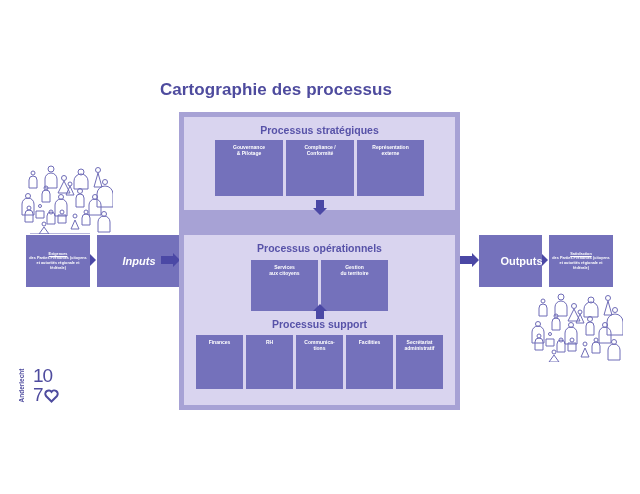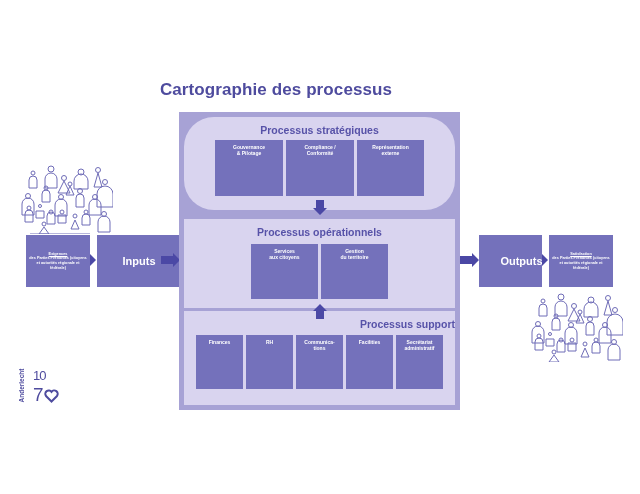--- a/index.html
+++ b/index.html
@@ -96,49 +96,49 @@
 </svg>
 
 <div class="side-box small-label" style="left:26px; top:235px; width:64px; height:52px;">
   <span class="u">Exigences</span>
   <span>des Parties Prenantes (citoyens et autorités régionale et fédérale)</span>
 </div>
 <svg class="abs" style="left:90px; top:254px;" width="6" height="12">
     <polygon points="0,0 6,6 0,12" fill="#4b48a5"></polygon>
   </svg>
 
-<div class="side-box big-label" style="left:97px; top:235px; width:84px; height:52px;">
+<div class="side-box big-label" style="left:97px; top:235px; width:84px; height:52px;font-style:italic;">
   <span>Inputs</span>
 </div>
 <svg class="abs" style="left:161px; top:253px;" width="20" height="14">
     <polygon points="0,3 12,3 12,0 19,7 12,14 12,11 0,11" fill="#4b48a5"></polygon>
   </svg>
 
 <div class="abs main">
 
-  <div class="section" style="top:5px; height:93px;border-radius:30px;">
+  <div class="section" style="top:5px; height:93px;">
     <div class="sec-title" style="top:7px;">Processus stratégiques</div>
     <div class="box" style="left:31px; top:23px; width:68px; height:56px;">Gouvernance
 &amp; Pilotage</div>
     <div class="box" style="left:102px; top:23px; width:68px; height:56px;">Compliance /
 Conformité</div>
     <div class="box" style="left:173px; top:23px; width:67px; height:56px;">Représentation
 externe</div>
   </div>
 
-  <div class="section" style="top:86px; height:89px;margin-top:21px;">
+  <div class="section" style="top:102px; height:89px;margin-top:21px;">
     <div class="sec-title" style="top:7px;">Processus opérationnels</div>
     <div class="box" style="left:67px; top:25px; width:67px; height:55px;">Services
 aux citoyens</div>
     <div class="box" style="left:137px; top:25px; width:67px; height:55px;">Gestion
 du territoire</div>
   </div>
 
   <div class="section" style="top:199px; height:94px;">
-    <div class="sec-title" style="top:7px;text-align:right;">Processus support</div>
+    <div class="sec-title" style="top:7px;">Processus support</div>
     <div class="box" style="left:12px; top:24px; width:47px; height:54px;">Finances</div>
     <div class="box" style="left:62px; top:24px; width:47px; height:54px;">RH</div>
     <div class="box" style="left:112px; top:24px; width:47px; height:54px;">Communica-
 tions</div>
     <div class="box" style="left:162px; top:24px; width:47px; height:54px;">Facilities</div>
     <div class="box" style="left:212px; top:24px; width:47px; height:54px;">Secrétariat
 administratif</div>
   </div>
 </div>
 
@@ -206,18 +206,18 @@
       <path d="M64 63 v-7 a4 4 0 0 1 8 0 v7 z"></path>
     <circle cx="86" cy="52" r="2.5"></circle>
       <path d="M80 70 v-10 a6 6 0 0 1 12 0 v10 z"></path>
     <circle cx="26" cy="62" r="2"></circle>
       <path d="M21 72 l5 -7 l5 7 z"></path>
   </g>
 </svg>
 
 <div class="abs" style="left:16px; top:368px; width:50px; height:44px;">
   <div class="abs" style="left:-13px; top:14px; width:36px; transform:rotate(-90deg); font-family:'Liberation Sans',sans-serif; font-weight:bold; font-size:6.5px; color:#4e4b9e; text-align:center;">Anderlecht</div>
-  <div class="abs" style="left:17px; top:-2px; font-family:'Liberation Sans',sans-serif; font-size:13px; line-height:19px; color:#4e4b9e; letter-spacing:-1px;">10</div>
+  <div class="abs" style="left:17px; top:-2px; font-family:'Liberation Sans',sans-serif; font-size:19px; line-height:19px; color:#4e4b9e; letter-spacing:-1px;">10</div>
   <div class="abs" style="left:17px; top:17px; font-family:'Liberation Sans',sans-serif; font-size:19px; line-height:19px; color:#4e4b9e;">7</div>
   <svg class="abs" style="left:28px; top:21px;" width="15" height="14" viewBox="0 0 15 14">
     <path d="M7.5 12.5 L2 7 A3 3 0 0 1 7.5 2.8 A3 3 0 0 1 13 7 Z" fill="none" stroke="#4e4b9e" stroke-width="2"></path>
   </svg>
 </div>
 
 </body></html>

